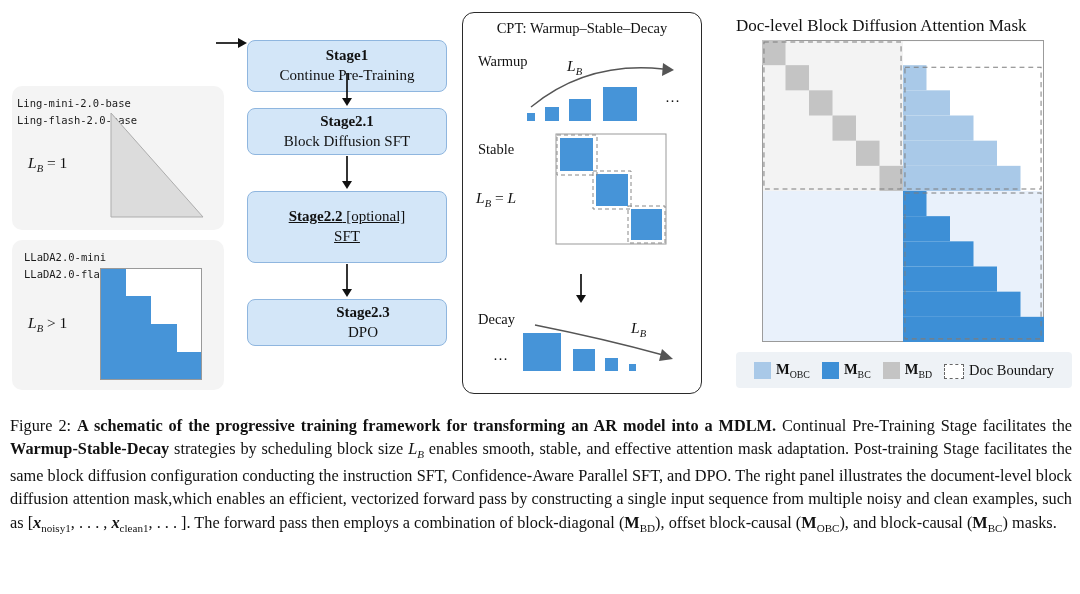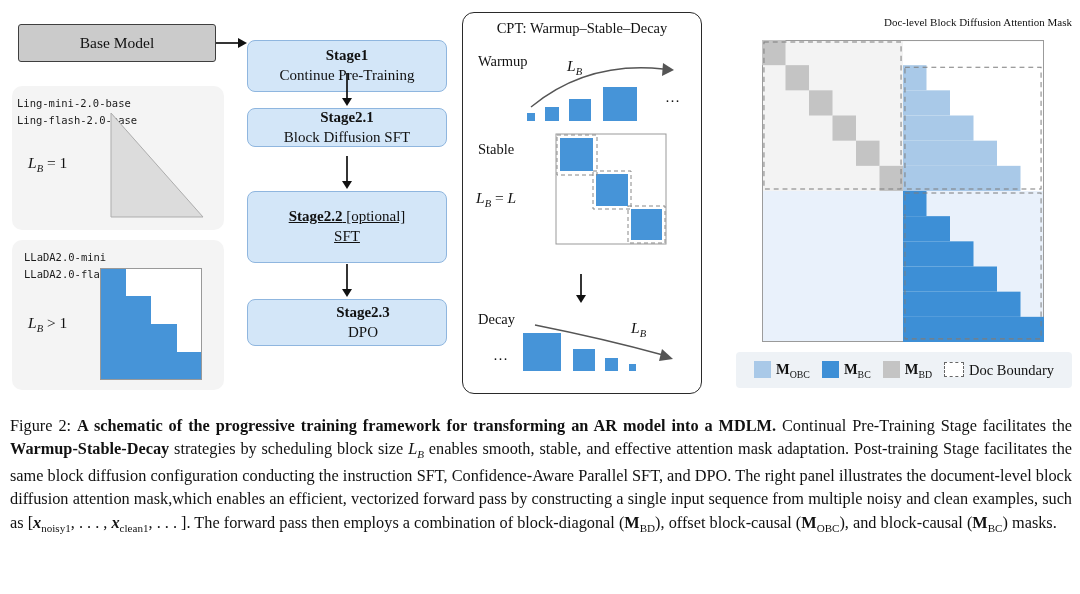--- a/index.html
+++ b/index.html
@@ -17,38 +17,35 @@
   .stage-box { left:247px; width:200px; background:#d3e6f8; border:1px solid #8fb6df;
                border-radius:8px; display:flex; flex-direction:column; align-items:center;
                justify-content:center; font-size:15px; line-height:1.32; text-align:center;
                position:absolute; }
   .math { font-size:15.5px; }
   .cpt-panel { left:462px; top:12px; width:240px; height:382px; border:1.6px solid #2a2a2a;
                border-radius:12px; background:#fff; position:absolute; }
   .cpt-title { width:100%; text-align:center; top:7px; font-size:14.5px; position:absolute; }
   .sec-label { font-size:14.5px; position:absolute; }
   .small-label { font-size:13.5px; }
-  .right-title { font-size:11px; text-align:right; position:absolute; }
+  .right-title { font-size:17px; text-align:left; position:absolute; }
   .legend { background:#eef2f6; border-radius:4px; display:flex; align-items:center;
             justify-content:center; gap:12px; font-size:14.5px; position:absolute; }
-  .legend-item { display:flex; align-items:flex-start; gap:5px; }
+  .legend-item { display:flex; align-items:flex-end; gap:5px; }
   .swatch { width:17px; height:17px; display:inline-block; }
   .swatch-dashed { width:20px; height:15px; display:inline-block; border:1.6px dashed #666;
                    background:#fff; }
   .caption { font-size:16.3px; line-height:1.44; text-align:justify; position:absolute; }
   .ellipsis { font-size:15px; letter-spacing:1px; position:absolute; }
 </style>
 </head>
 <body>
 
 <div class="page">
 
-  <div class="abs base-box" style="left:18px; top:24px; width:198px; height:38px;">
-    <span>Base Model</span>
-  </div>
 
   <svg class="abs" style="left:216px; top:37px;" width="31" height="12">
     <line x1="0" y1="6" x2="22" y2="6" stroke="#111" stroke-width="1.7"></line>
     <polygon points="22,1 31,6 22,11" fill="#111"></polygon>
   </svg>
 
   <div class="gray-panel" style="left:12px; top:86px; width:212px; height:144px;">
     <div class="mono abs" style="left:5px; top:9px;">
       <div>Ling-mini-2.0-base</div>
       <div>Ling-flash-2.0-base</div>
@@ -79,21 +76,21 @@
       <span class="b">Stage1</span>
     </div>
     <div>Continue Pre-Training</div>
   </div>
 
   <svg class="abs" style="left:341px; top:73px;" width="12" height="34">
     <line x1="6" y1="0" x2="6" y2="25" stroke="#111" stroke-width="1.7"></line>
     <polygon points="1,25 11,25 6,33" fill="#111"></polygon>
   </svg>
 
-  <div class="stage-box" style="top:108px; height:39px;text-align:center;">
+  <div class="stage-box" style="top:108px; height:47px;text-align:center;">
     <div>
       <span class="b">Stage2.1</span>
     </div>
     <div>Block Diffusion SFT</div>
   </div>
 
   <svg class="abs" style="left:341px; top:156px;" width="12" height="34">
     <line x1="6" y1="0" x2="6" y2="25" stroke="#111" stroke-width="1.7"></line>
     <polygon points="1,25 11,25 6,33" fill="#111"></polygon>
   </svg>

